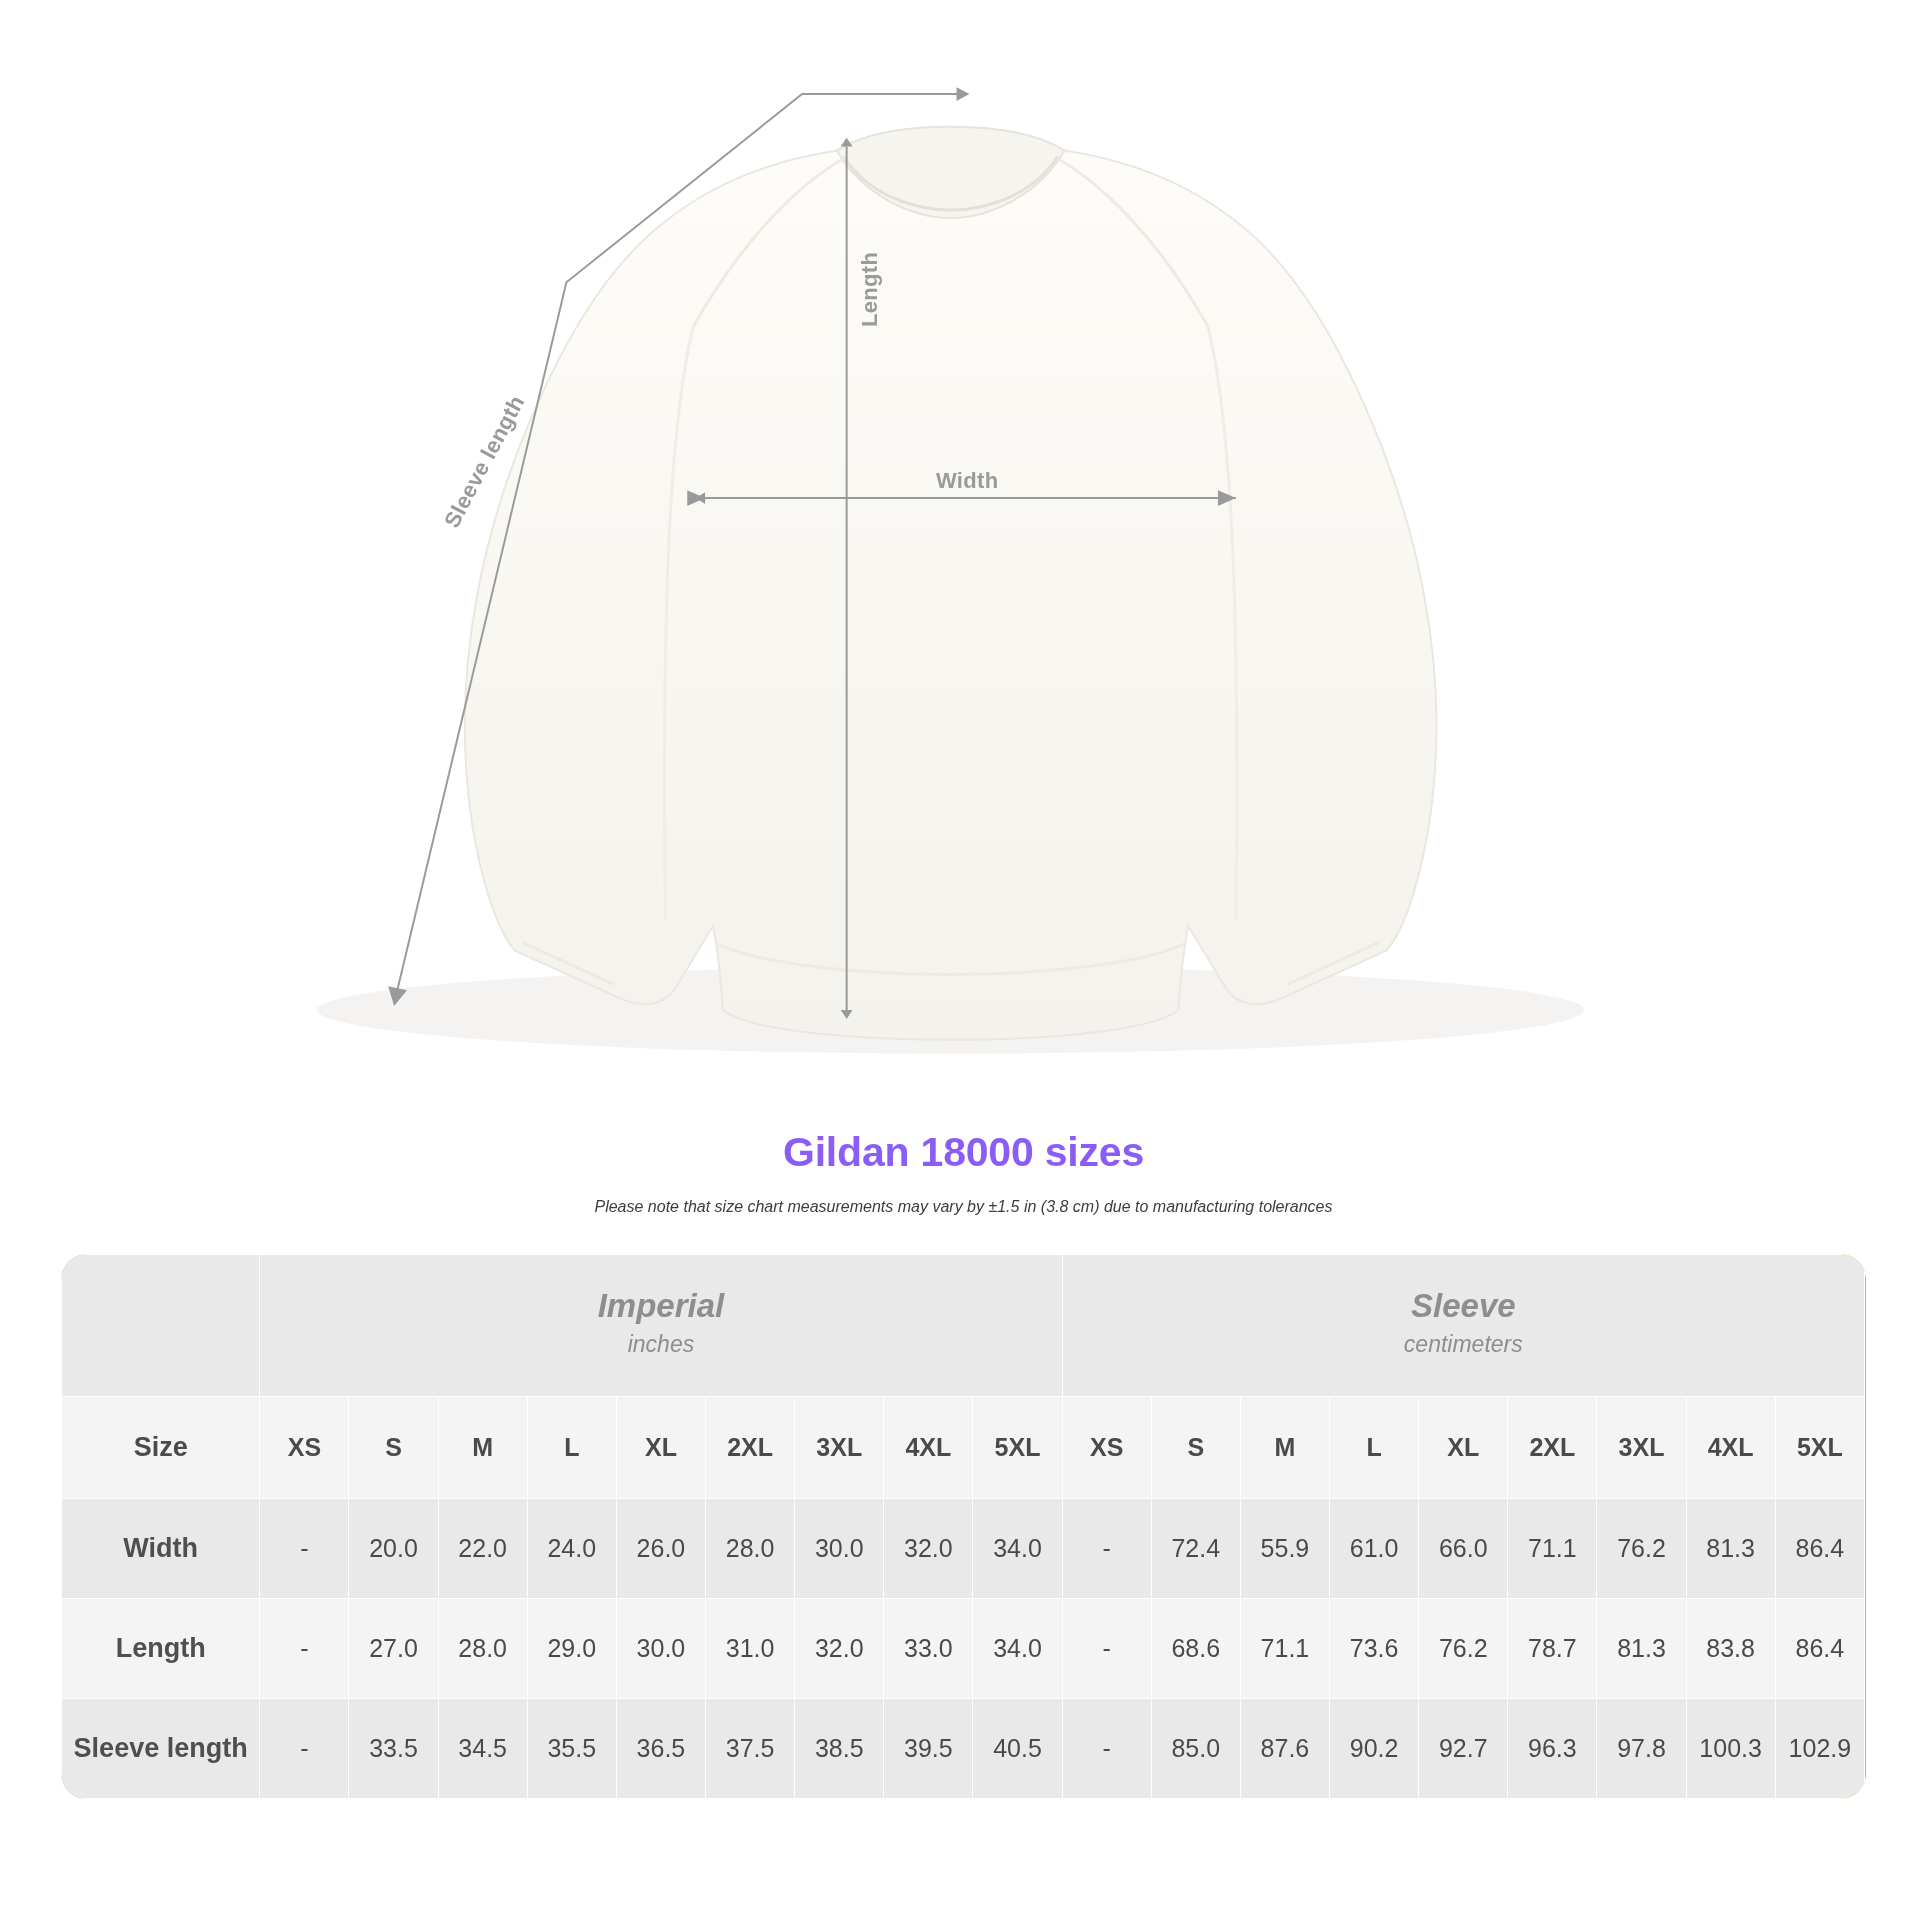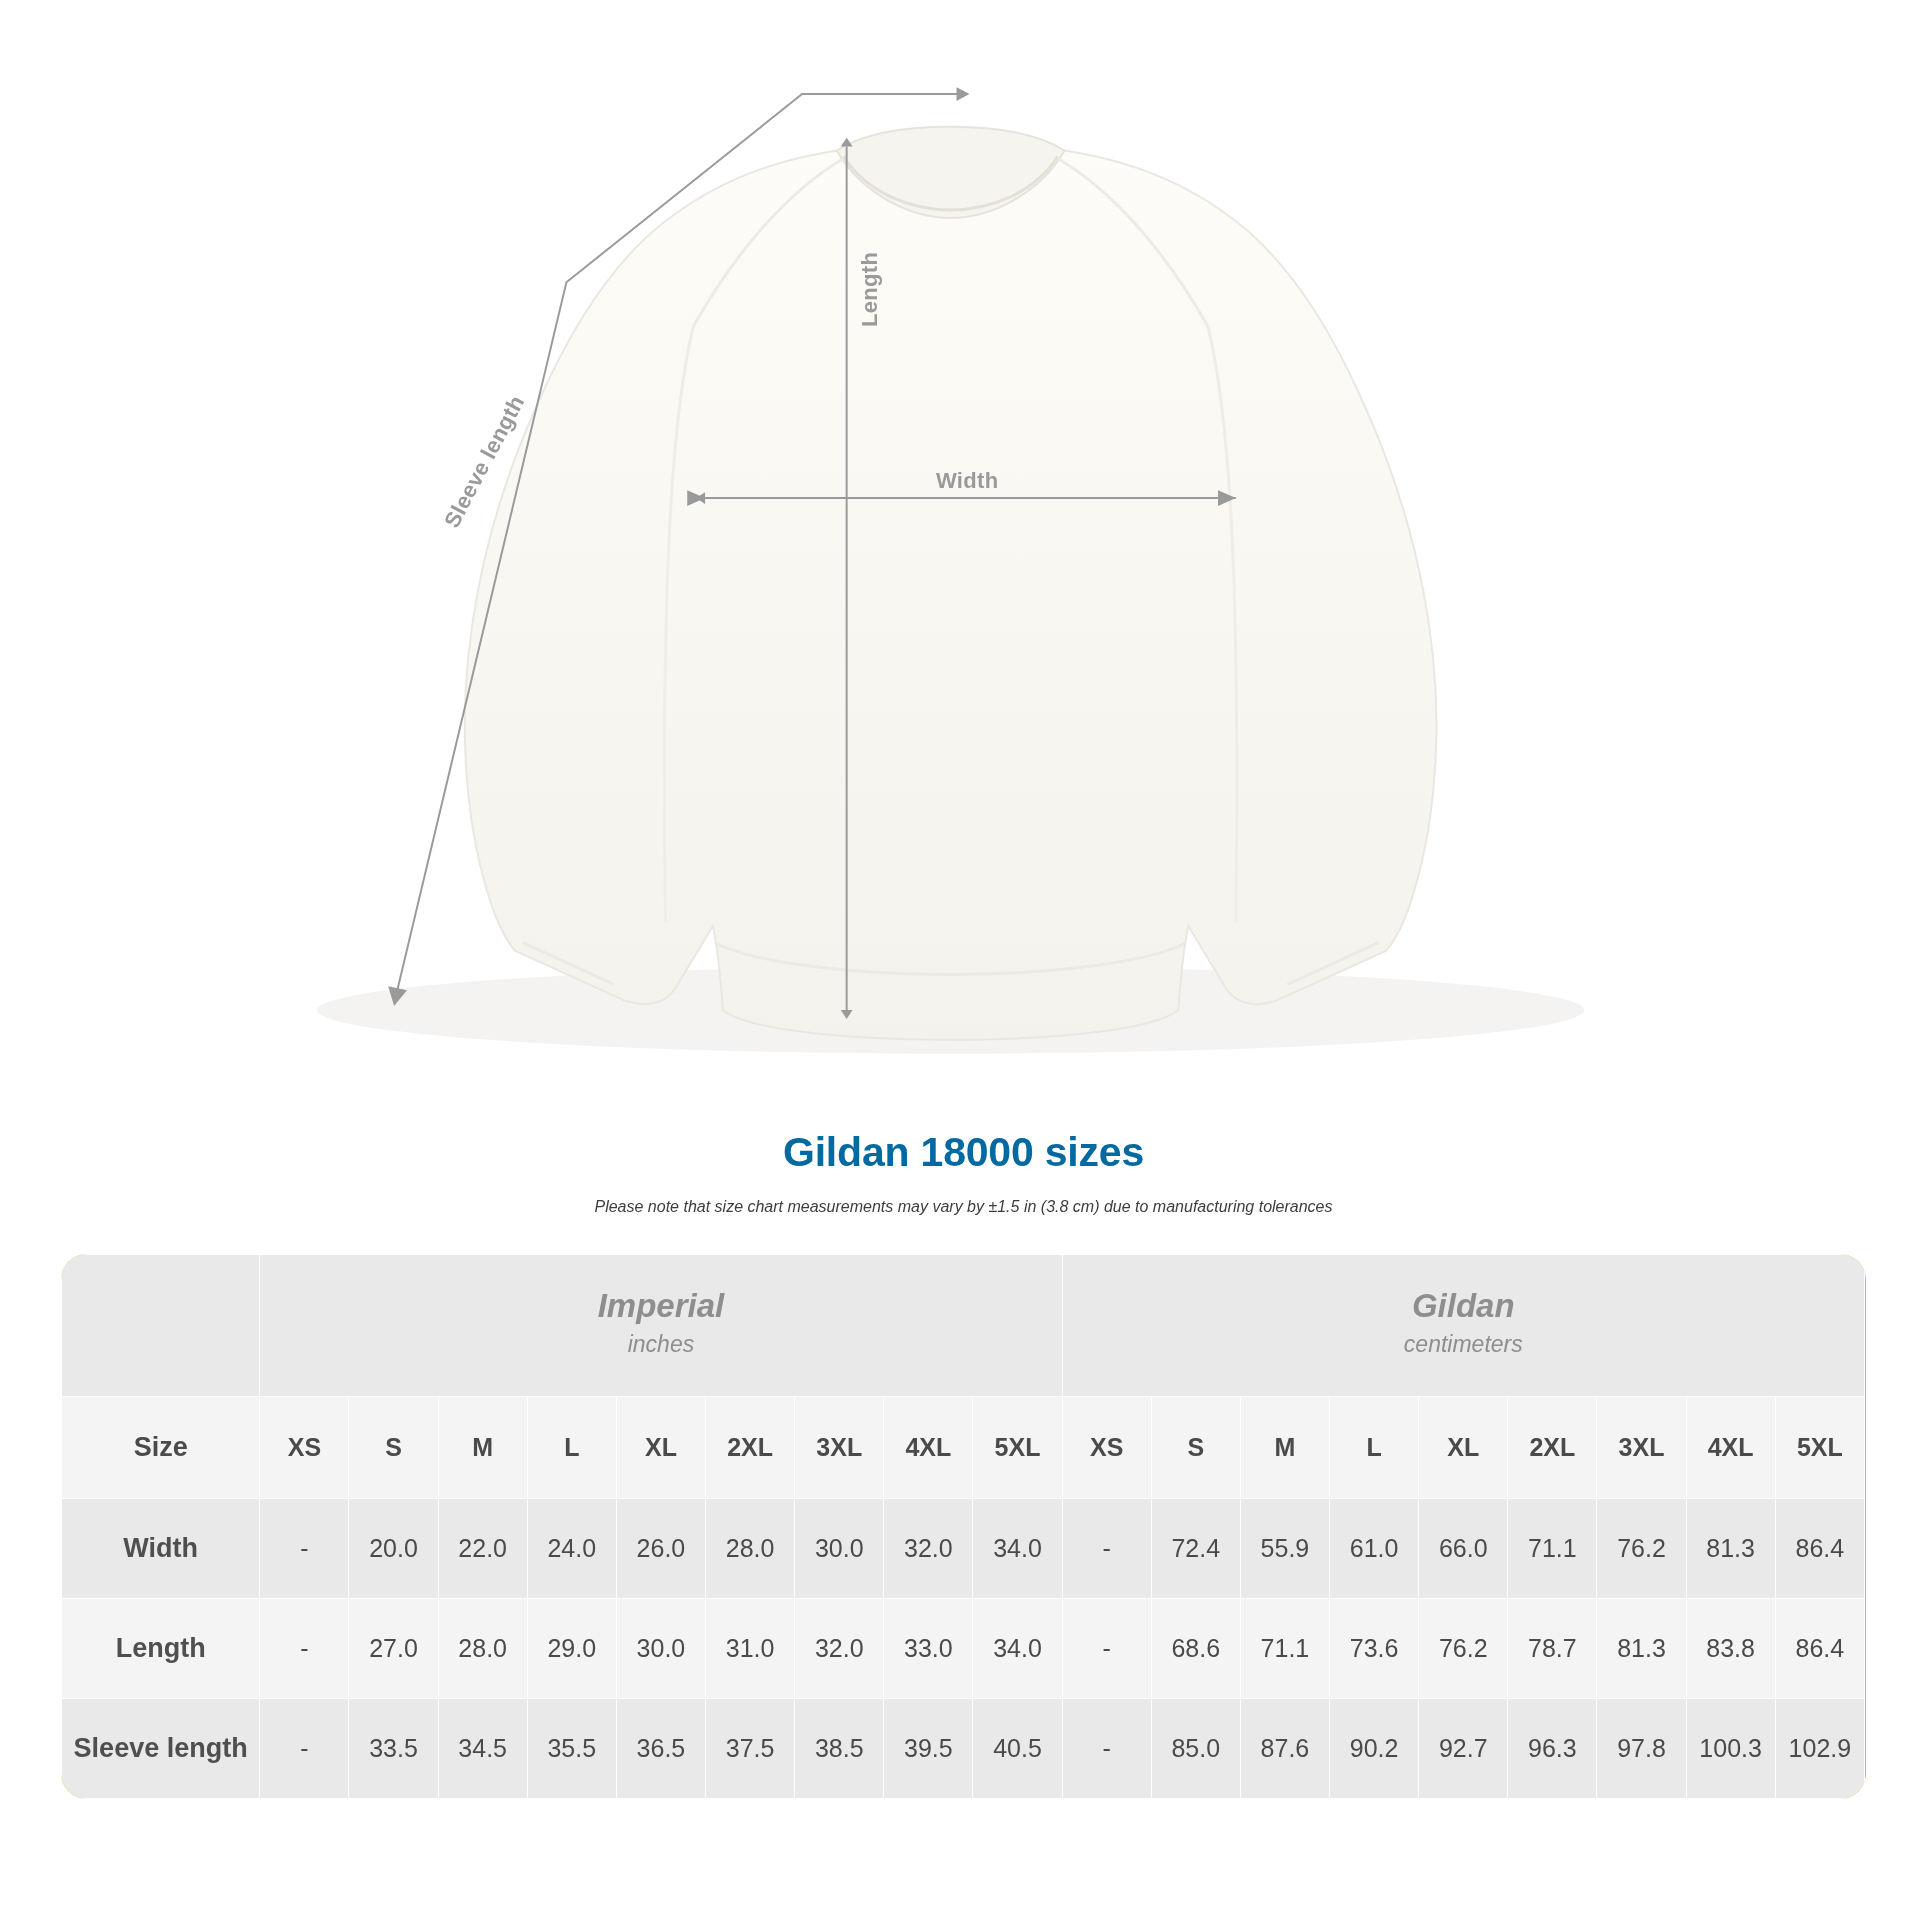--- a/index.html
+++ b/index.html
@@ -57,21 +57,21 @@
   }
 
   
   .title-block {
     text-align: center;
     margin-top: 10px;
   }
   .chart-title {
     font-size: 41px;
     font-weight: bold;
-    color: #0369a1;
+    color: #8b5cf6;
     letter-spacing: -0.2px;
   }
   .chart-note {
     margin-top: 22px;
     font-size: 16px;
     font-style: italic;
     color: #3d3d3d;
   }
 
   
@@ -231,21 +231,21 @@
         <col span="18" style="width:89px">
       </colgroup>
       <tbody>
         <tr class="unit-row">
           <td class="blank-corner"></td>
           <td colspan="9">
             <div class="unit-name">Imperial</div>
             <div class="unit-sub">inches</div>
           </td>
           <td colspan="9">
-            <div class="unit-name">Gildan</div>
+            <div class="unit-name">Sleeve</div>
             <div class="unit-sub">centimeters</div>
           </td>
         </tr>
 
         <tr class="head-row">
           <td class="rowlabel">Size</td>
           <td>XS</td>
           <td>S</td>
           <td>M</td>
           <td>L</td>

